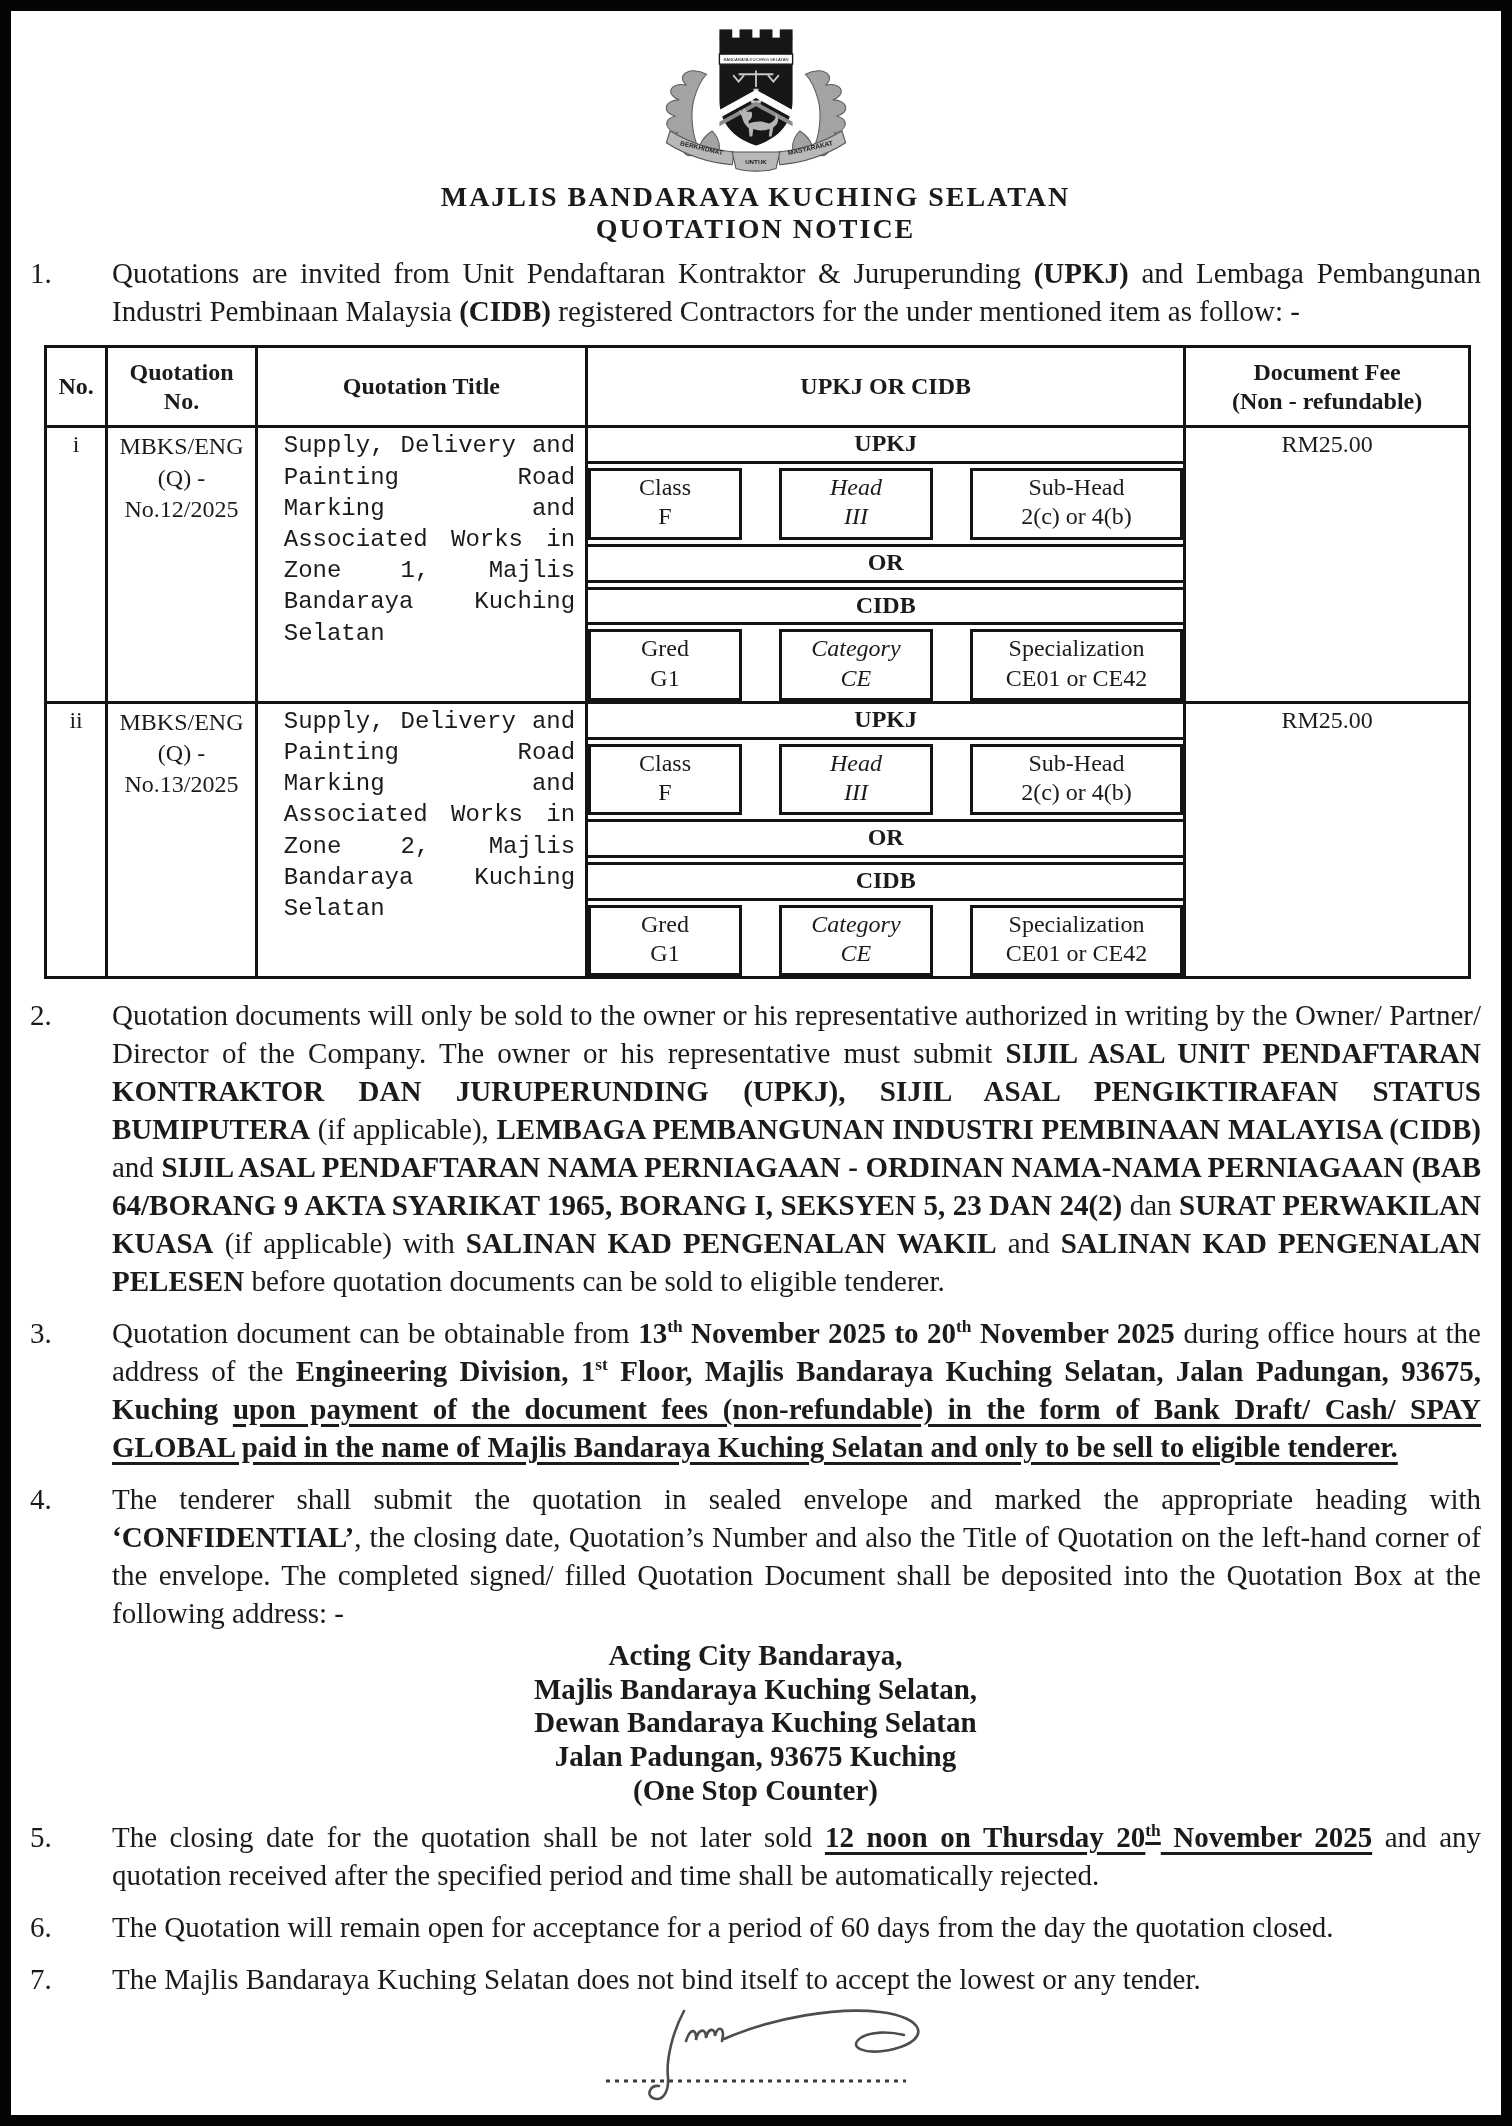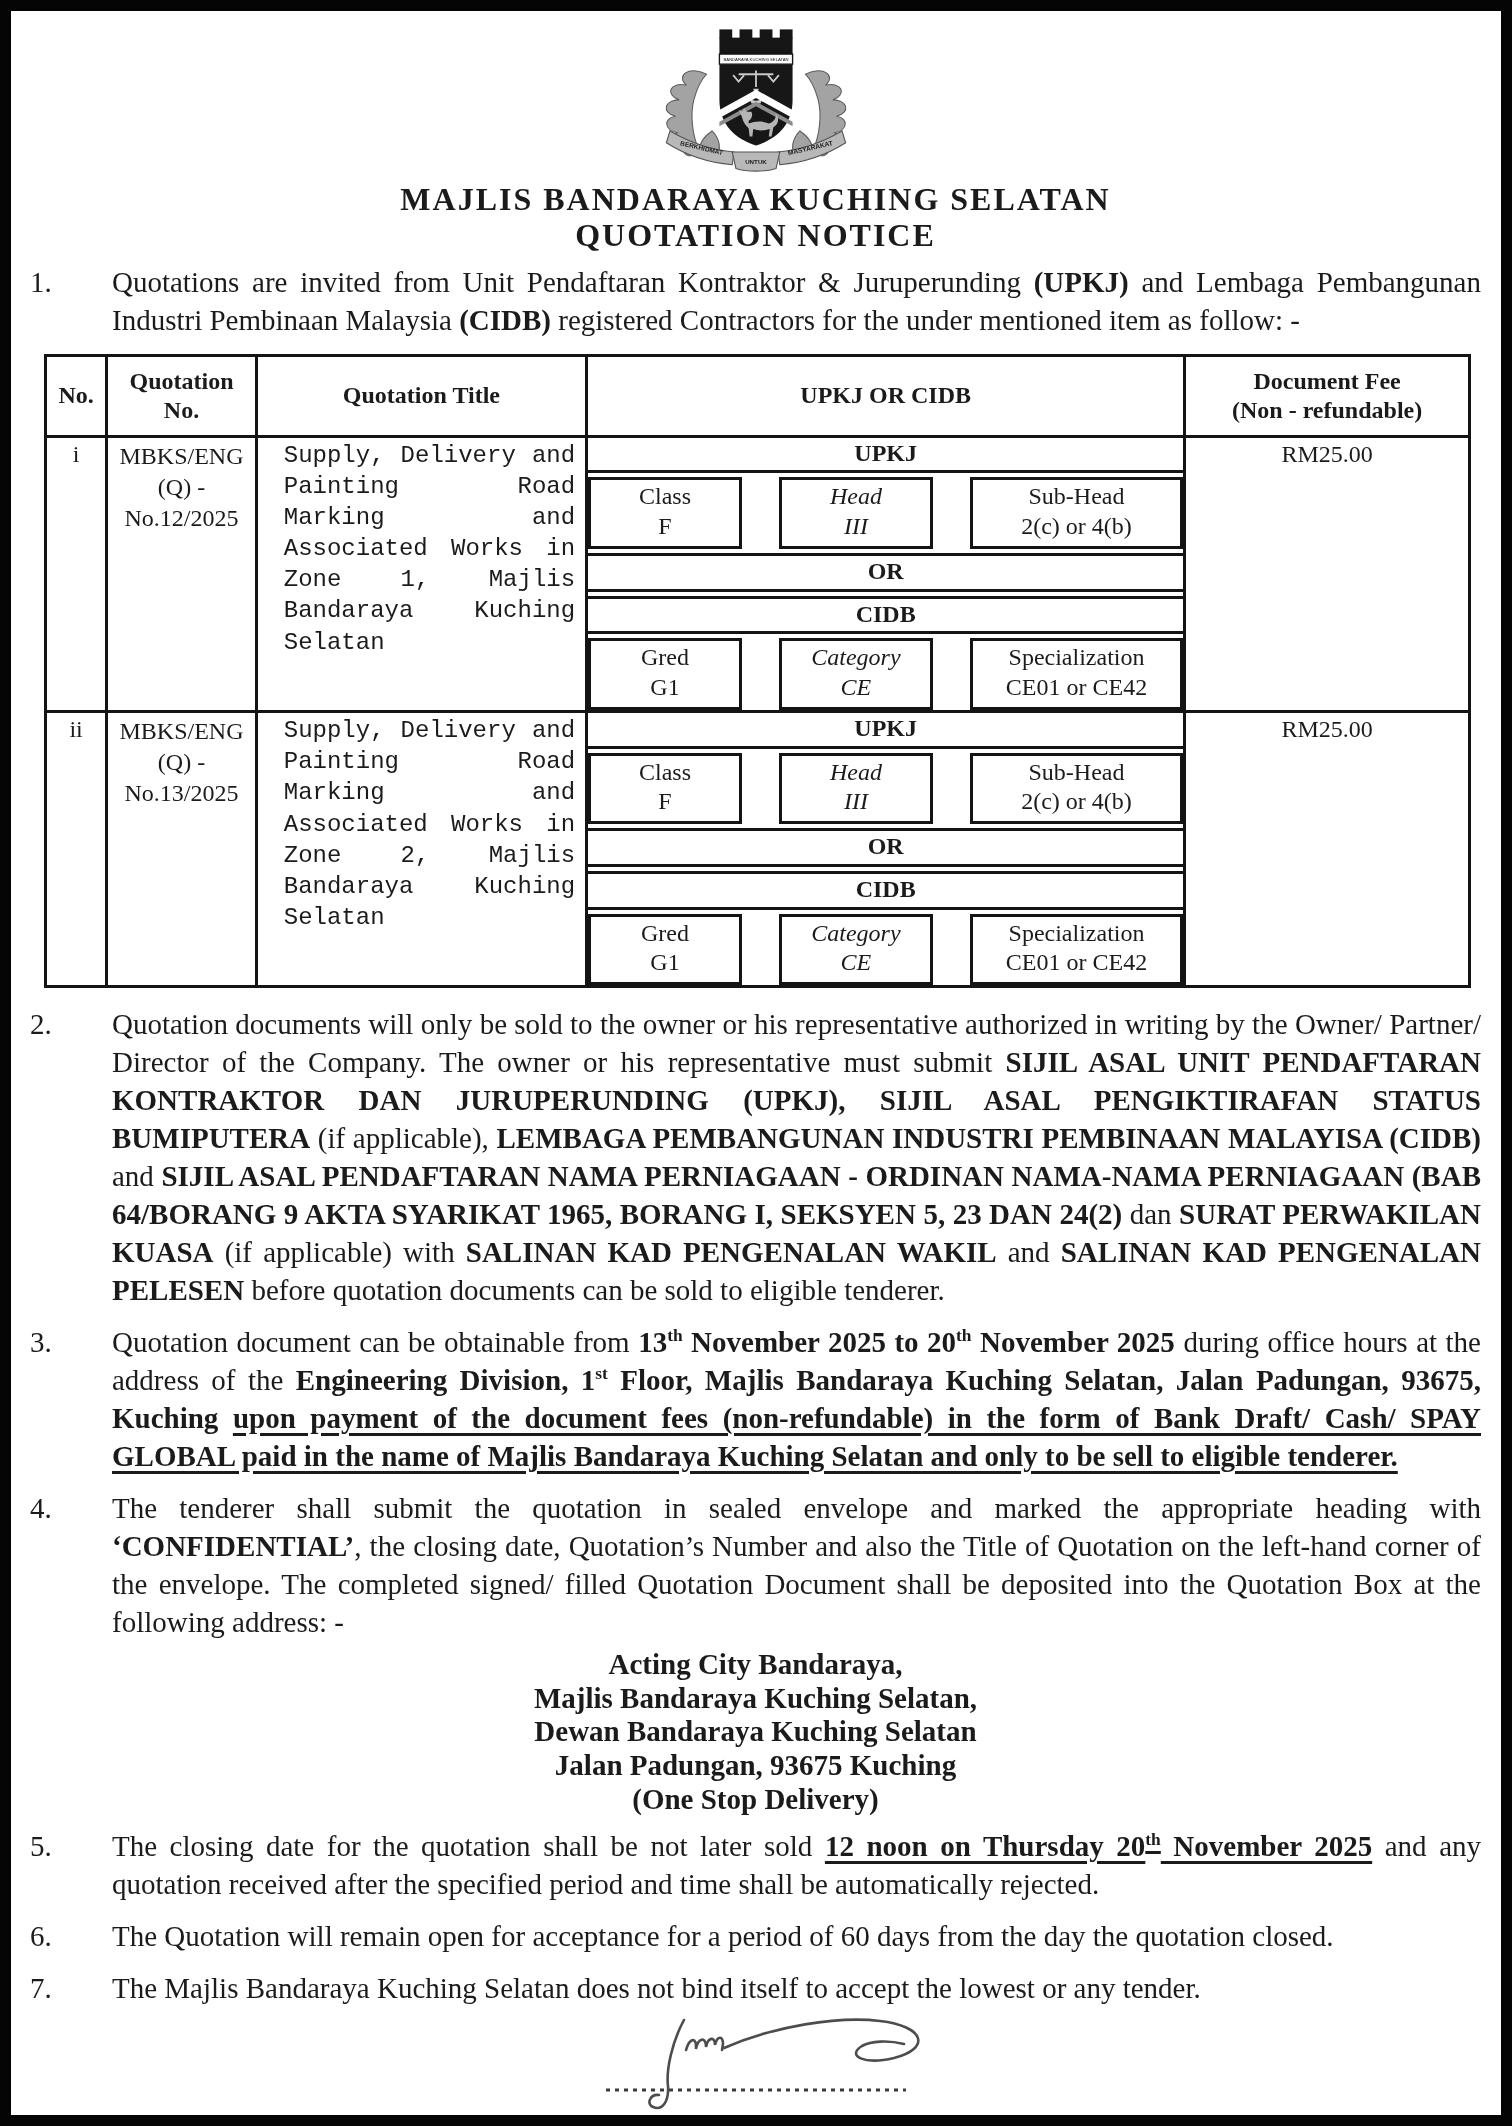--- a/index.html
+++ b/index.html
@@ -12,21 +12,21 @@
     padding:10px 20px 0 19px;
     overflow:hidden;
     font-family:"Liberation Serif","DejaVu Serif",serif;
     color:#1b1b1b;
   }
   
   .crest-wrap { text-align:center; margin:2px 0 4px 0; }
   .crest-wrap svg { display:inline-block; }
   
   .title-block { text-align:center; line-height:1.14; margin-bottom:10px; }
-  .title-line { font-weight:bold; font-size:32px; letter-spacing:2px; }
+  .title-line { font-weight:bold; font-size:28px; letter-spacing:2px; }
   
   .item { display:flex; font-size:29px; line-height:1.31; margin-bottom:14px; }
   .item .num { width:82px; flex:none; }
   .item .body { flex:1; text-align:justify; }
   .item .body sup, .cells sup { font-size:60%; vertical-align:super; line-height:0; }
   .u { text-decoration:underline; text-underline-offset:5px; text-decoration-thickness:2.5px; }
   
   table.quote-table {
     border-collapse:collapse;
     width:calc(100% - 24px);
@@ -250,21 +250,21 @@
   <div class="item" style="margin-bottom:6px;">
     <div class="num">4.</div>
     <div class="body"><span>The tenderer shall submit the quotation in sealed envelope and marked the appropriate heading with </span><span style="font-weight: bold;">‘CONFIDENTIAL’</span><span>, the closing date, Quotation’s Number and also the Title of Quotation on the left-hand corner of the envelope. The completed signed/ filled Quotation Document shall be deposited into the Quotation Box at the following address: -</span></div>
   </div>
 
   <div class="address-block">
     <div>Acting City Bandaraya,</div>
     <div>Majlis Bandaraya Kuching Selatan,</div>
     <div>Dewan Bandaraya Kuching Selatan</div>
     <div>Jalan Padungan, 93675 Kuching</div>
-    <div>(One Stop Delivery)</div>
+    <div>(One Stop Counter)</div>
   </div>
 
   <div class="item">
     <div class="num">5.</div>
     <div class="body"><span>The closing date for the quotation shall be not later sold </span><span class="u" style="font-weight: bold;">12 noon on Thursday 20</span><sup class="u" style="font-weight: bold;">th</sup><span class="u" style="font-weight: bold;"> November 2025</span><span> and any quotation received after the specified period and time shall be automatically rejected.</span></div>
   </div>
 
   <div class="item">
     <div class="num">6.</div>
     <div class="body"><span>The Quotation will remain open for acceptance for a period of 60 days from the day the quotation closed.</span></div>

